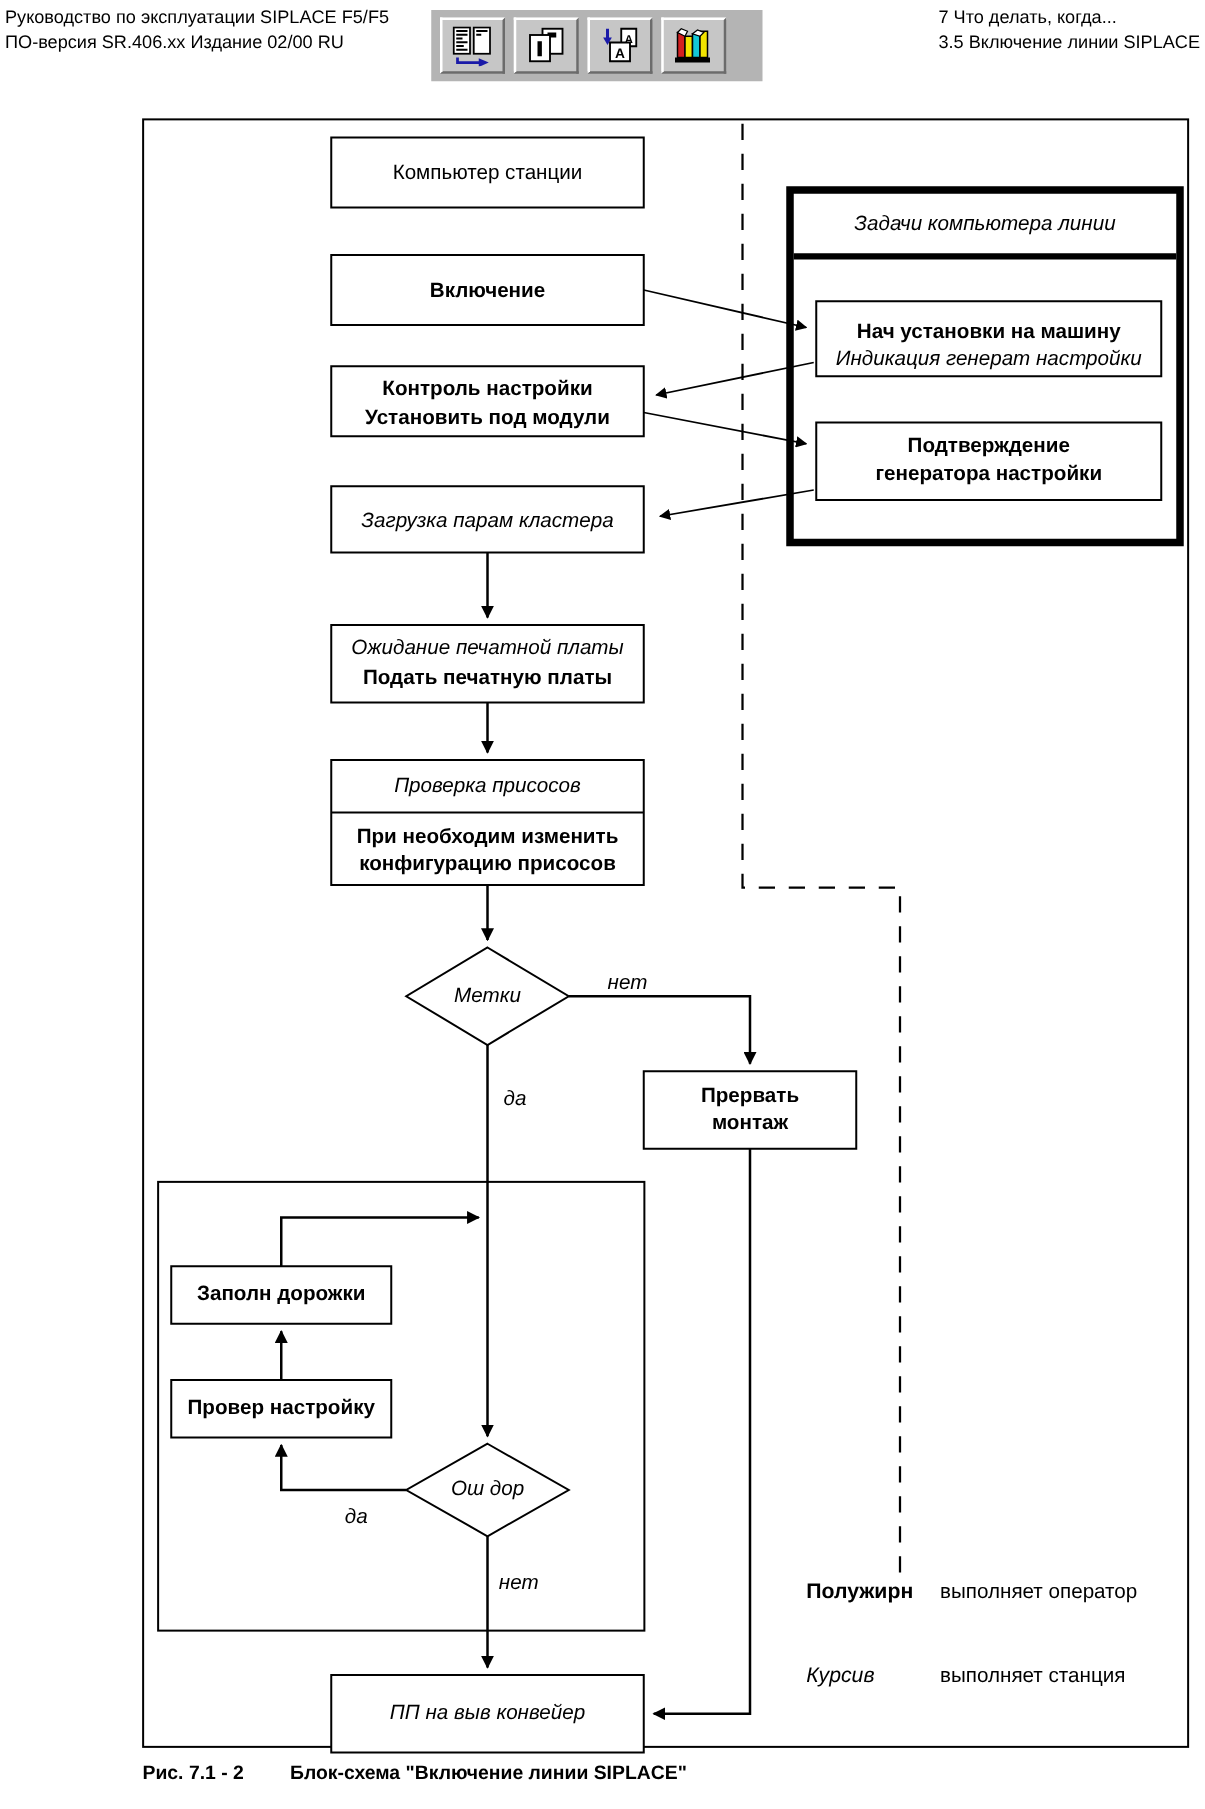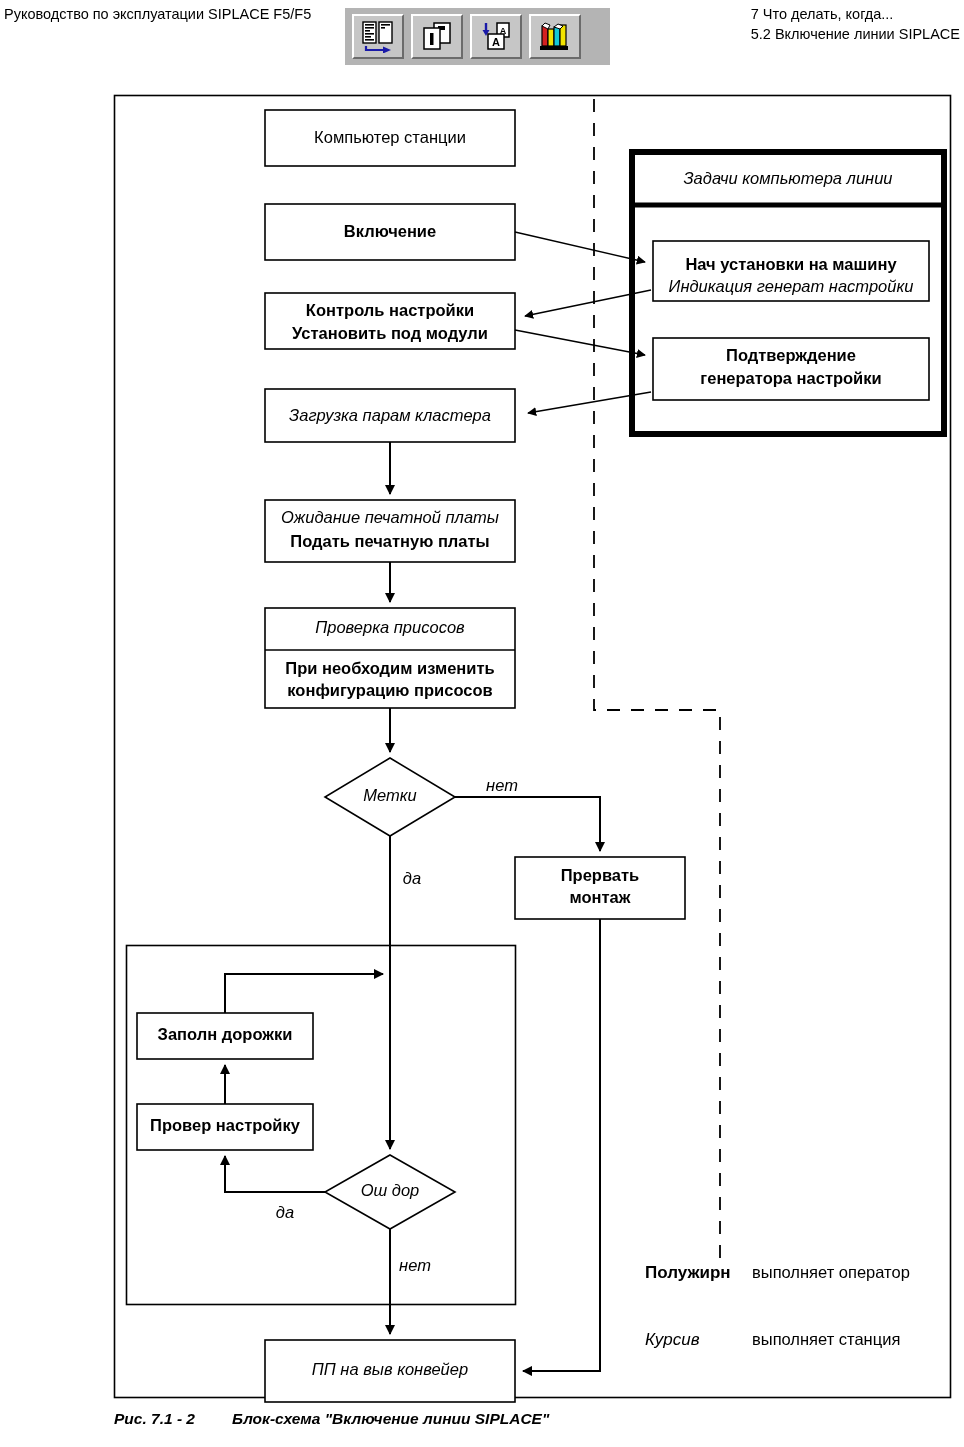--- a/index.html
+++ b/index.html
@@ -128,35 +128,35 @@
     text-anchor: start;
     dominant-baseline: middle;
   }
 
   
   .caption {
     position: absolute;
     left: 114px;
     top: 1410px;
     font-size: 15.5px;
-    font-style: italic;
     font-weight: bold;
     white-space: nowrap;
   }
   .caption .cap-num { display: inline-block; width: 118px; }
 </style>
 </head>
 <body>
 
 <div class="hdr hdr-left">
   <span class="hdr-line">Руководство по эксплуатации SIPLACE F5/F5</span>
+  <span class="hdr-line">ПО-версия SR.406.xx   Издание 02/00 RU</span>
 </div>
 <div class="hdr hdr-right">
   <span class="hdr-line">7 Что делать, когда...</span>
-  <span class="hdr-line">5.2 Включение линии SIPLACE</span>
+  <span class="hdr-line">3.5 Включение линии SIPLACE</span>
 </div>
 
 <div class="toolbar">
   <div class="tb-btn">
     <svg width="34" height="32" viewBox="0 0 34 32">
       <rect x="2" y="1" width="13" height="21" fill="#fff" stroke="#000" stroke-width="1.4"></rect>
       <g fill="#000">
         <rect x="4" y="3" width="9" height="1.6"></rect>
           <rect x="4" y="6" width="9" height="1.6"></rect>
         <rect x="4" y="9" width="5" height="1.6"></rect>

